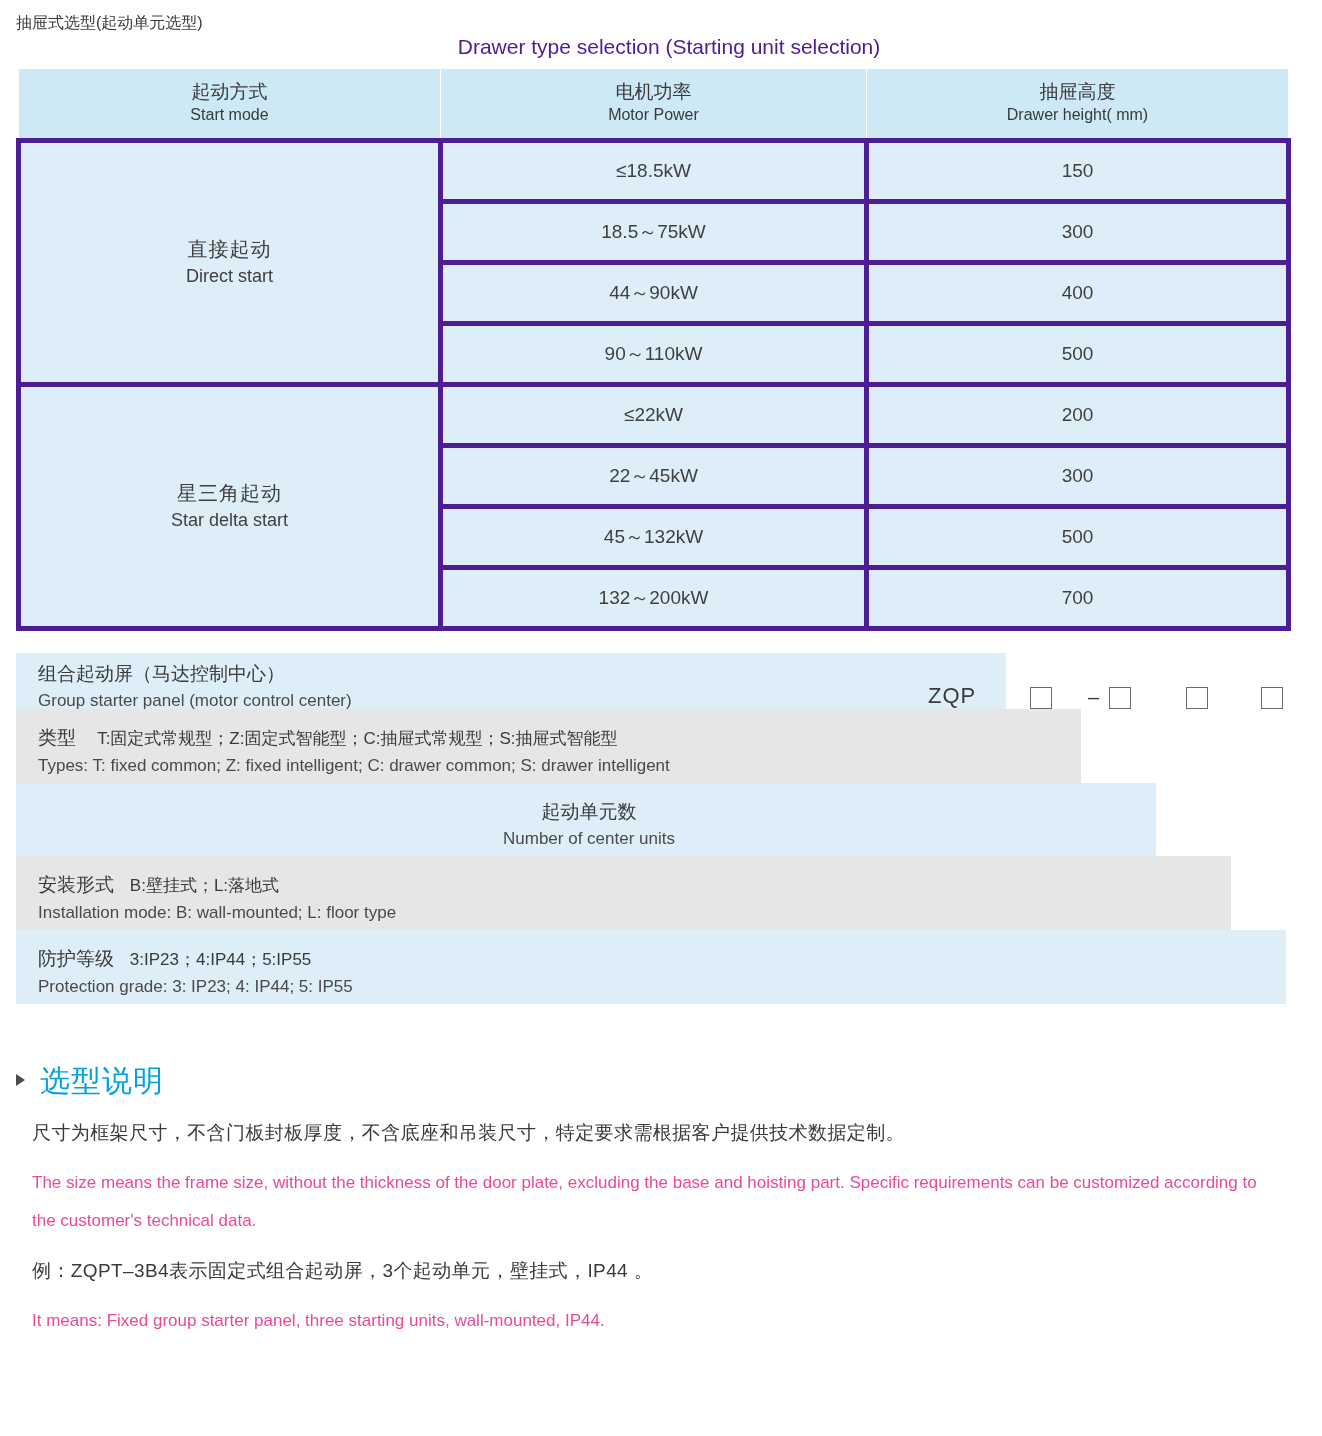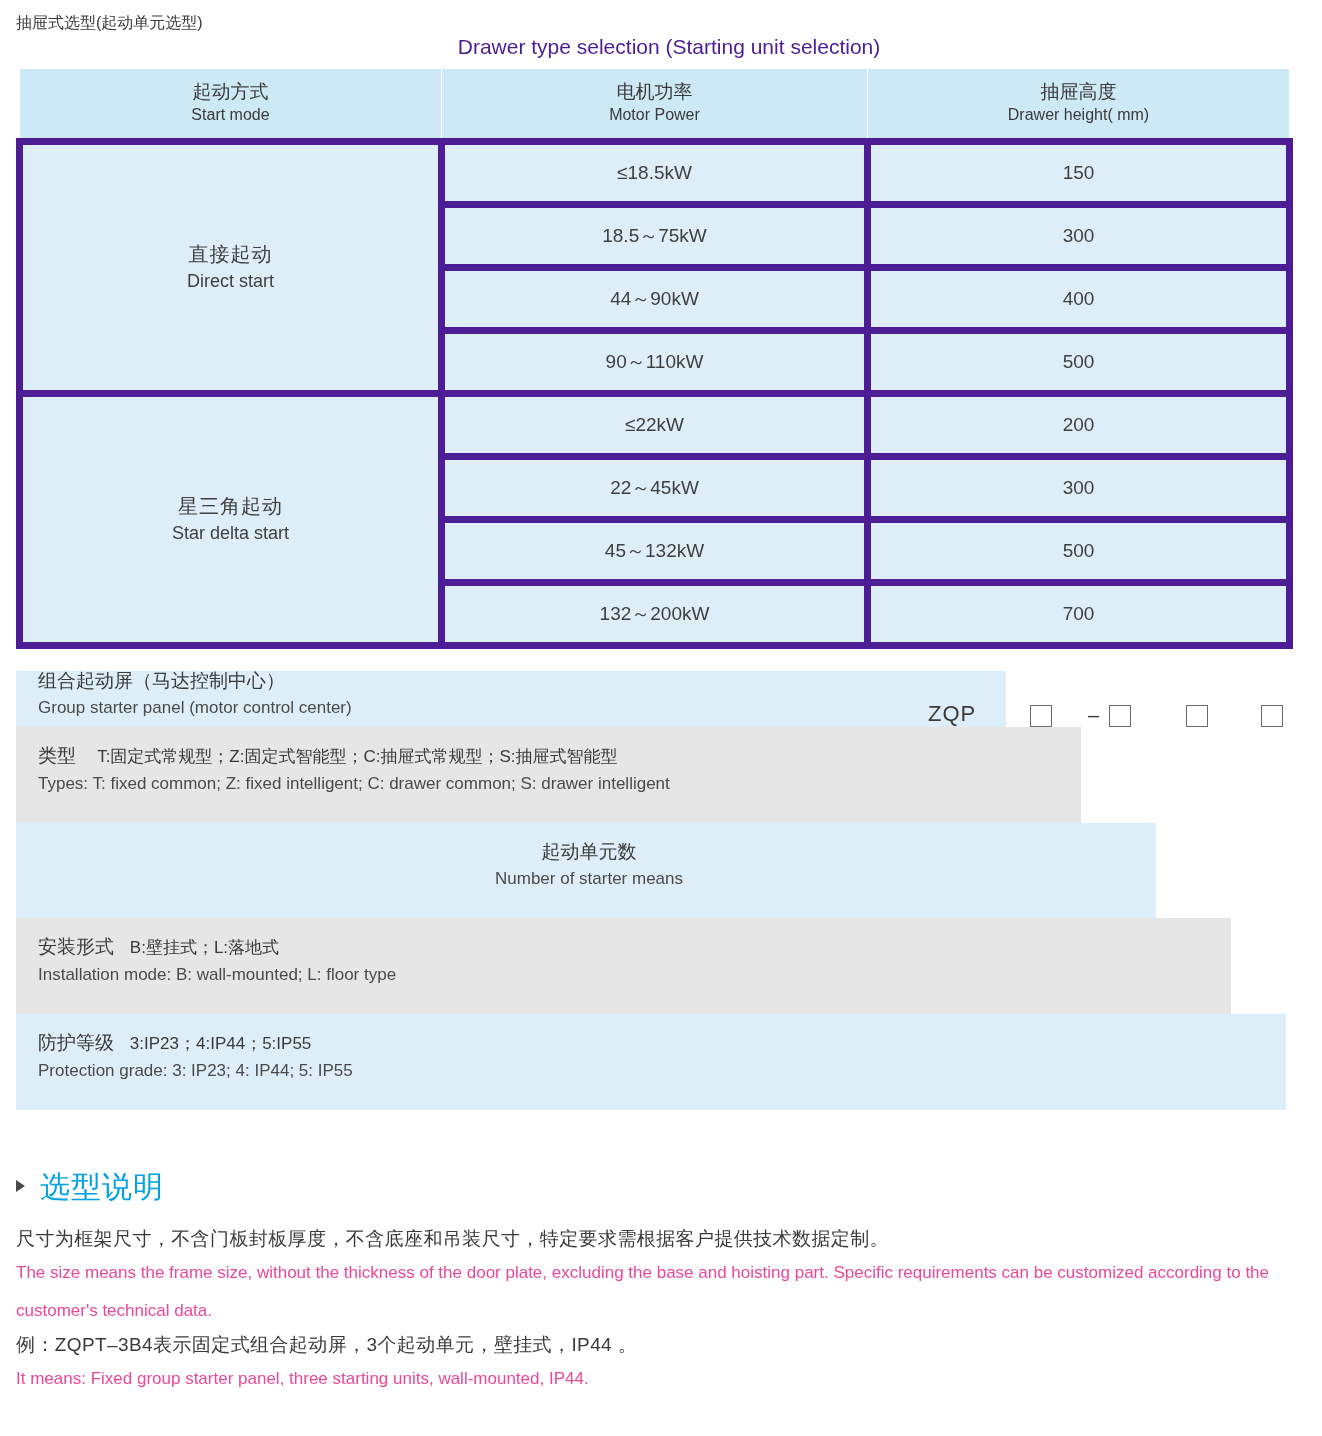--- a/index.html
+++ b/index.html
@@ -67,21 +67,21 @@
     line-height: 25px;
     display: block;
   }
   table.spec th .en {
     font-size: 16px;
     line-height: 22px;
     display: block;
   }
   table.spec td {
     background: #ddeef8;
-    border: 7px solid #4c1d95;
+    border: 5px solid #4c1d95;
     text-align: center;
     vertical-align: middle;
     color: #3f3f3f;
     font-size: 19px;
     padding: 9px 4px;
     height: 38px;
   }
   table.spec td.mode {
     font-size: 19px;
     line-height: 27px;
@@ -130,21 +130,21 @@
 
   
   .naming {
     margin: 22px 16px 0 16px;
     width: 1270px;
     position: relative;
   }
   .naming-row {
     position: relative;
     box-sizing: border-box;
-    padding: 14px 16px 26px 22px;
+    padding: 14px 16px 4px 22px;
   }
   .naming-row .cn {
     font-size: 19px;
     color: #3a3a3a;
     line-height: 29px;
   }
   .naming-row .en {
     font-size: 17px;
     color: #4a4a4a;
     line-height: 26px;
@@ -200,21 +200,21 @@
     font-size: 20px;
     color: #3a3a3a;
   }
 
   
   .desc {
     margin: 18px 16px 0 16px;
     width: 1280px;
   }
   .desc p {
-    margin: 0;
+    margin: 16px;
     color: #3a3a3a;
   }
   .desc .cn {
     font-size: 19px;
     line-height: 30px;
     letter-spacing: 0.4px;
   }
   .desc .en {
     font-size: 17px;
     line-height: 38px;
@@ -323,21 +323,21 @@
       <div class="cn">
         <span>类型</span>
         &nbsp;&nbsp;
         <span class="sub">T:固定式常规型；Z:固定式智能型；C:抽屉式常规型；S:抽屉式智能型</span>
       </div>
       <div class="en">Types: T: fixed common; Z: fixed intelligent; C: drawer common; S: drawer intelligent</div>
     </div>
 
     <div class="naming-row r3">
       <div class="cn">起动单元数</div>
-      <div class="en">Number of starter means</div>
+      <div class="en">Number of center units</div>
     </div>
 
     <div class="naming-row r4">
       <div class="cn">
         <span>安装形式</span>
         &nbsp;
         <span class="sub">B:壁挂式；L:落地式</span>
       </div>
       <div class="en">Installation mode: B: wall-mounted; L: floor type</div>
     </div>

